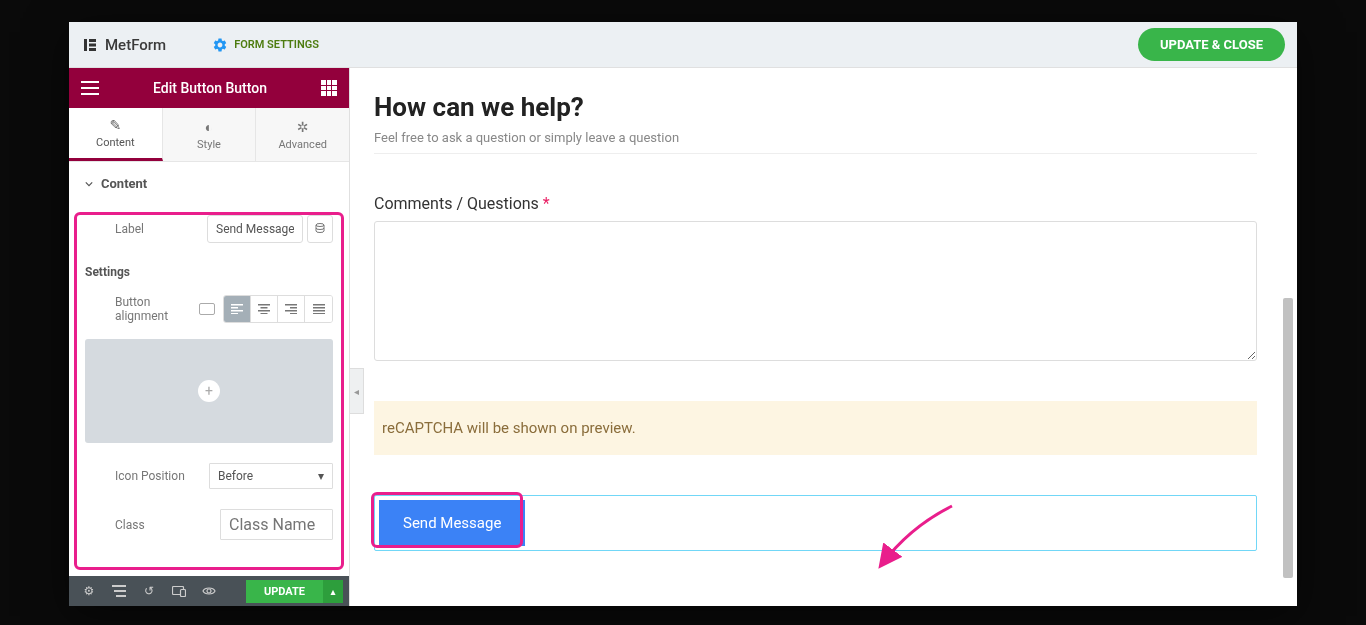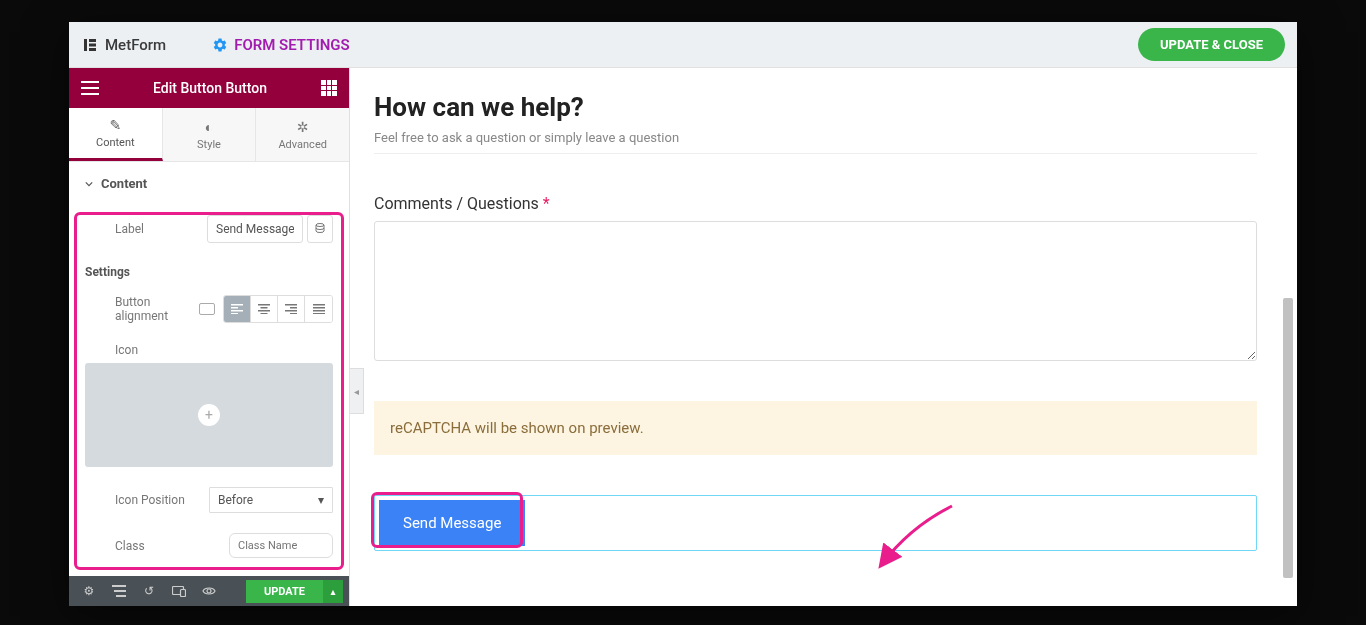--- a/index.html
+++ b/index.html
@@ -5,21 +5,21 @@
 * { margin: 0; padding: 0; box-sizing: border-box; font-family: -apple-system, BlinkMacSystemFont, "Segoe UI", Roboto, sans-serif; }
 body { background: #0a0a0a; width: 1366px; height: 625px; overflow: hidden; position: relative; }
 
 .modal-overlay { position: absolute; inset: 0; display: flex; align-items: flex-start; justify-content: center; padding-top: 22px; }
 .modal { width: 1228px; height: 584px; background: #fff; box-shadow: 0 10px 40px rgba(0,0,0,0.5); display: flex; flex-direction: column; }
 
 .topbar { height: 46px; background: #ecf0f3; display: flex; align-items: center; padding: 0 12px; border-bottom: 1px solid #e0e0e0; }
 .topbar-left { display: flex; align-items: center; gap: 6px; }
 .topbar-logo { width: 18px; height: 18px; display: inline-flex; align-items: center; justify-content: center; font-weight: 700; color: #333; }
 .topbar-brand { font-size: 15px; color: #3a3a3a; font-weight: 500; margin-right: 40px; }
-.form-settings { display: flex; align-items: center; gap: 6px; color: #a21caf; font-size: 15px; font-weight: 600; cursor: pointer; }
+.form-settings { display: flex; align-items: center; gap: 6px; color: #4d7c0f; font-size: 11px; font-weight: 600; cursor: pointer; }
 .gear-icon { width: 16px; height: 16px; }
 .topbar-spacer { flex: 1; }
 .update-close-btn { background: #39b54a; color: #fff; border: none; padding: 9px 22px; border-radius: 18px; font-size: 13px; font-weight: 700; cursor: pointer; }
 
 .modal-body { flex: 1; display: flex; overflow: hidden; position: relative; }
 
 .sidebar { width: 281px; background: #fff; display: flex; flex-direction: column; border-right: 1px solid #e0e0e0; }
 .sidebar-header { height: 40px; background: #93003c; color: #fff; display: flex; align-items: center; justify-content: space-between; padding: 0 12px; }
 .hamburger { width: 18px; height: 14px; display: flex; flex-direction: column; justify-content: space-between; cursor: pointer; }
 .hamburger span { height: 2px; background: #fff; }
@@ -54,39 +54,39 @@
 .align-btn { width: 27px; height: 26px; background: #fff; border: none; border-right: 1px solid #ddd; cursor: pointer; display: flex; align-items: center; justify-content: center; }
 .align-btn:last-child { border-right: none; }
 .align-btn.active { background: #a4afb7; }
 .align-btn svg { width: 12px; height: 10px; }
 
 .icon-drop { margin: 6px 16px 10px; height: 104px; background: #d5dadf; border-radius: 3px; display: flex; align-items: center; justify-content: center; cursor: pointer; }
 .plus-circle { width: 22px; height: 22px; border-radius: 50%; background: #fff; color: #aaa; display: flex; align-items: center; justify-content: center; font-size: 14px; font-weight: 400; }
 
 .select { border: 1px solid #ddd; border-radius: 1px; padding: 5px 8px; font-size: 12px; color: #555; width: 124px; background: #fff; display: flex; justify-content: space-between; align-items: center; cursor: pointer; }
 
-.class-input { border: 1px solid #ddd; border-radius: 6px; padding: 5px 8px; font-size: 11px; color: #aaa; width: 104px; }
+.class-input { border: 1px solid #ddd; border-radius: 1px; padding: 5px 8px; font-size: 16px; color: #aaa; width: 113px; }
 
 .bottom-bar { height: 30px; background: #495157; display: flex; align-items: center; padding: 0 6px; gap: 2px; }
 .bb-btn { width: 28px; height: 22px; display: flex; align-items: center; justify-content: center; color: #ccc; font-size: 12px; cursor: pointer; }
 .bb-update { flex: 0 0 auto; margin-left: auto; display: flex; }
 .bb-update-main { background: #39b54a; color: #fff; border: none; padding: 5px 18px; font-size: 11px; font-weight: 700; cursor: pointer; }
 .bb-update-arrow { background: #2d9e3c; color: #fff; border: none; width: 20px; font-size: 10px; cursor: pointer; }
 
 .preview { flex: 1; background: #fff; padding: 24px 0 24px 24px; overflow-y: auto; position: relative; }
 .preview-inner { padding-right: 40px; }
 .scrollbar-track { position: absolute; right: 2px; top: 0; bottom: 0; width: 14px; }
 .scrollbar-thumb { position: absolute; right: 2px; top: 230px; width: 10px; height: 280px; background: #c1c1c1; border-radius: 2px; }
 .preview h2 { font-size: 26px; font-weight: 700; color: #222; margin-bottom: 8px; }
 .preview .subtitle { font-size: 13px; color: #888; margin-bottom: 8px; }
 .preview hr { border: none; border-top: 1px solid #eee; margin-bottom: 40px; }
 .field-label { font-size: 16px; color: #333; margin-bottom: 8px; }
 .field-label .req { color: #e91e63; }
 .textarea { width: 100%; height: 140px; border: 1px solid #ddd; border-radius: 3px; resize: both; margin-bottom: 36px; }
-.recaptcha-box { background: #fdf5e2; padding: 18px 16px; color: #8a6d3b; font-size: 15px; margin-bottom: 40px; }
+.recaptcha-box { background: #fdf5e2; padding: 18px 8px; color: #8a6d3b; font-size: 15px; margin-bottom: 40px; }
 
 .submit-wrap { border: 1px solid #71d7f7; border-radius: 2px; padding: 4px; position: relative; }
 .submit-btn { background: #3b82f6; color: #fff; border: none; padding: 14px 24px; font-size: 15px; cursor: pointer; }
 .submit-highlight { position: absolute; top: -4px; left: -4px; width: 152px; height: 56px; border: 3px solid #e91e8c; border-radius: 6px; pointer-events: none; }
 
 .arrow-svg { position: absolute; top: 434px; left: 520px; width: 90px; height: 75px; pointer-events: none; z-index: 10; }
 
 .collapse-handle { position: absolute; left: 281px; top: 300px; width: 14px; height: 46px; background: #eef0f1; border: 1px solid #ddd; border-left: none; display: flex; align-items: center; justify-content: center; cursor: pointer; z-index: 5; color: #999; font-size: 10px; }
 </style>
 </head>
@@ -210,23 +210,20 @@
                   <svg viewBox="0 0 12 10">
                     <rect y="0" width="12" height="1.5" fill="#777"></rect>
                     <rect y="3" width="12" height="1.5" fill="#777"></rect>
                     <rect y="6" width="12" height="1.5" fill="#777"></rect>
                     <rect y="9" width="12" height="1.5" fill="#777"></rect>
                   </svg>
                 </button>
             </div>
           </div>
 
-          <div class="control-row" style="padding-bottom:0">
-            <span class="control-label">Icon</span>
-          </div>
           <div class="icon-drop">
             <div class="plus-circle">+</div>
           </div>
 
           <div class="control-row">
             <span class="control-label">Icon Position</span>
             <div class="select">
               <span>Before</span>
               <span>▾</span>
             </div>

